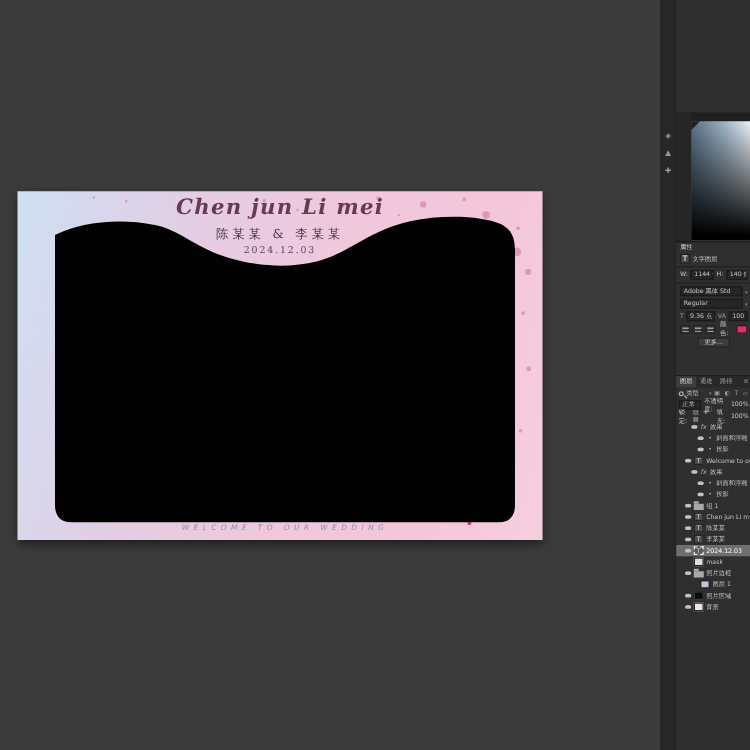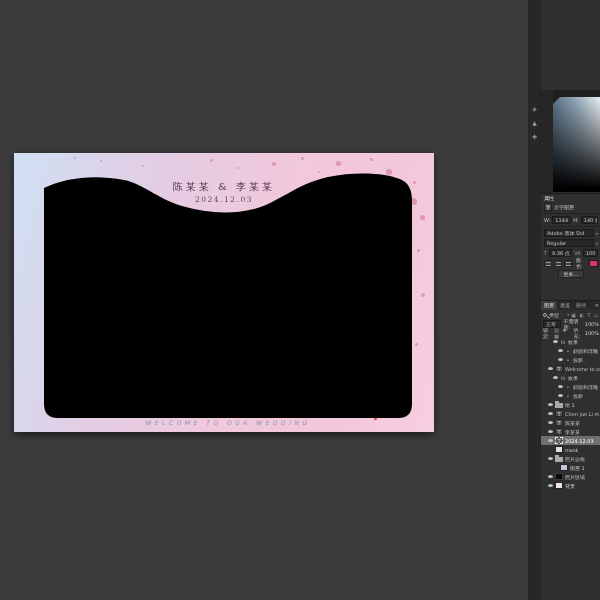--- a/index.html
+++ b/index.html
@@ -107,20 +107,21 @@
       <div class="dot" style="left: 338px; top: 24px; width: 3px; height: 3px; background: rgba(199, 104, 146, 0.5);"></div>
       <div class="dot" style="left: 322px; top: 8px; width: 5px; height: 5px; background: rgba(199, 104, 146, 0.5);"></div>
       <div class="dot" style="left: 304px; top: 18px; width: 2px; height: 2px; background: rgba(199, 104, 146, 0.5);"></div>
       <div class="dot" style="left: 287px; top: 4px; width: 3px; height: 3px; background: rgba(199, 104, 146, 0.5);"></div>
       <div class="dot" style="left: 258px; top: 9px; width: 4px; height: 4px; background: rgba(199, 104, 146, 0.5);"></div>
       <div class="dot" style="left: 223px; top: 14px; width: 2px; height: 2px; background: rgba(199, 104, 146, 0.5);"></div>
       <div class="dot" style="left: 196px; top: 6px; width: 3px; height: 3px; background: rgba(199, 104, 146, 0.5);"></div>
       <div class="dot" style="left: 128px; top: 12px; width: 2px; height: 2px; background: rgba(199, 104, 146, 0.5);"></div>
       <div class="dot" style="left: 86px; top: 7px; width: 2px; height: 2px; background: rgba(199, 104, 146, 0.5);"></div>
       <div class="dot" style="left: 60px; top: 4px; width: 2px; height: 2px; background: rgba(199, 104, 146, 0.5);"></div>
+    <div class="title-script">Chen jun Li mei</div>
     <div class="names">陈某某 &amp; 李某某</div>
     <div class="date">2024.12.03</div>
     <svg class="photo-hole" width="368" height="250" viewBox="0 0 368 250">
       <path fill="#000000" d="M0 236 L0 20
         C20 10 50 6 80 12 C100 16 112 30 138 38
         C162 45 186 47 210 41 C234 35 252 16 284 9
         C312 3 342 5 356 11 C365 15 368 22 368 33
         L368 236 Q368 250 354 250 L14 250 Q0 250 0 236 Z"></path>
     </svg>
     <div class="welcome">WELCOME TO OUR WEDDING</div>

